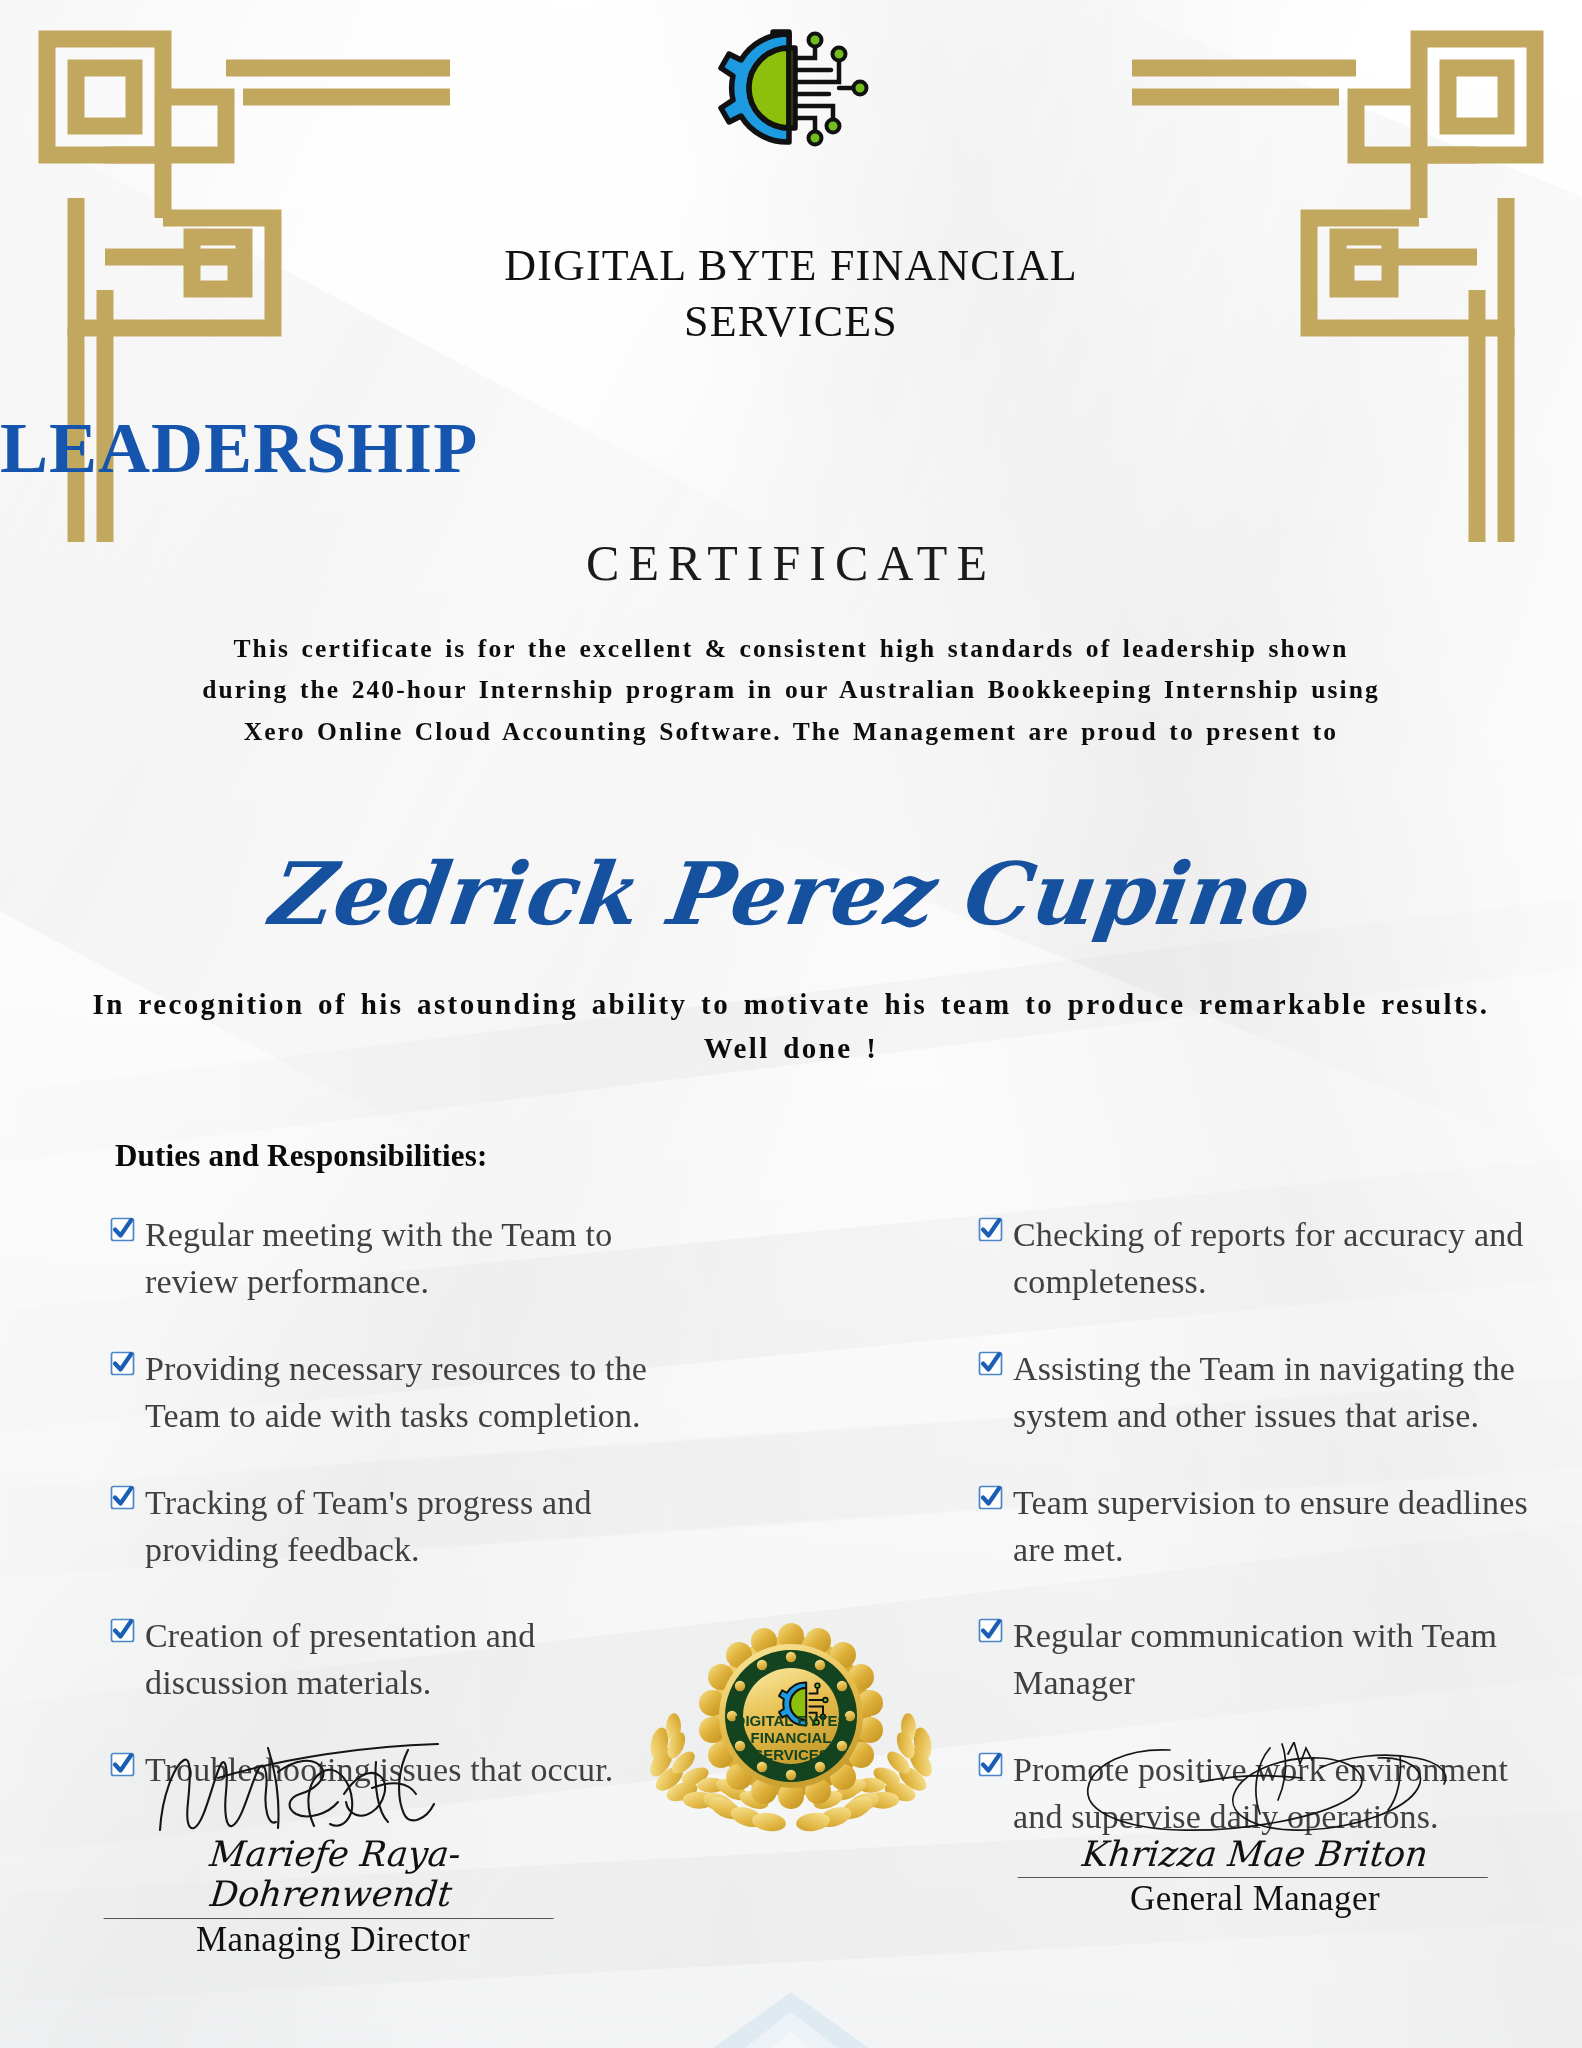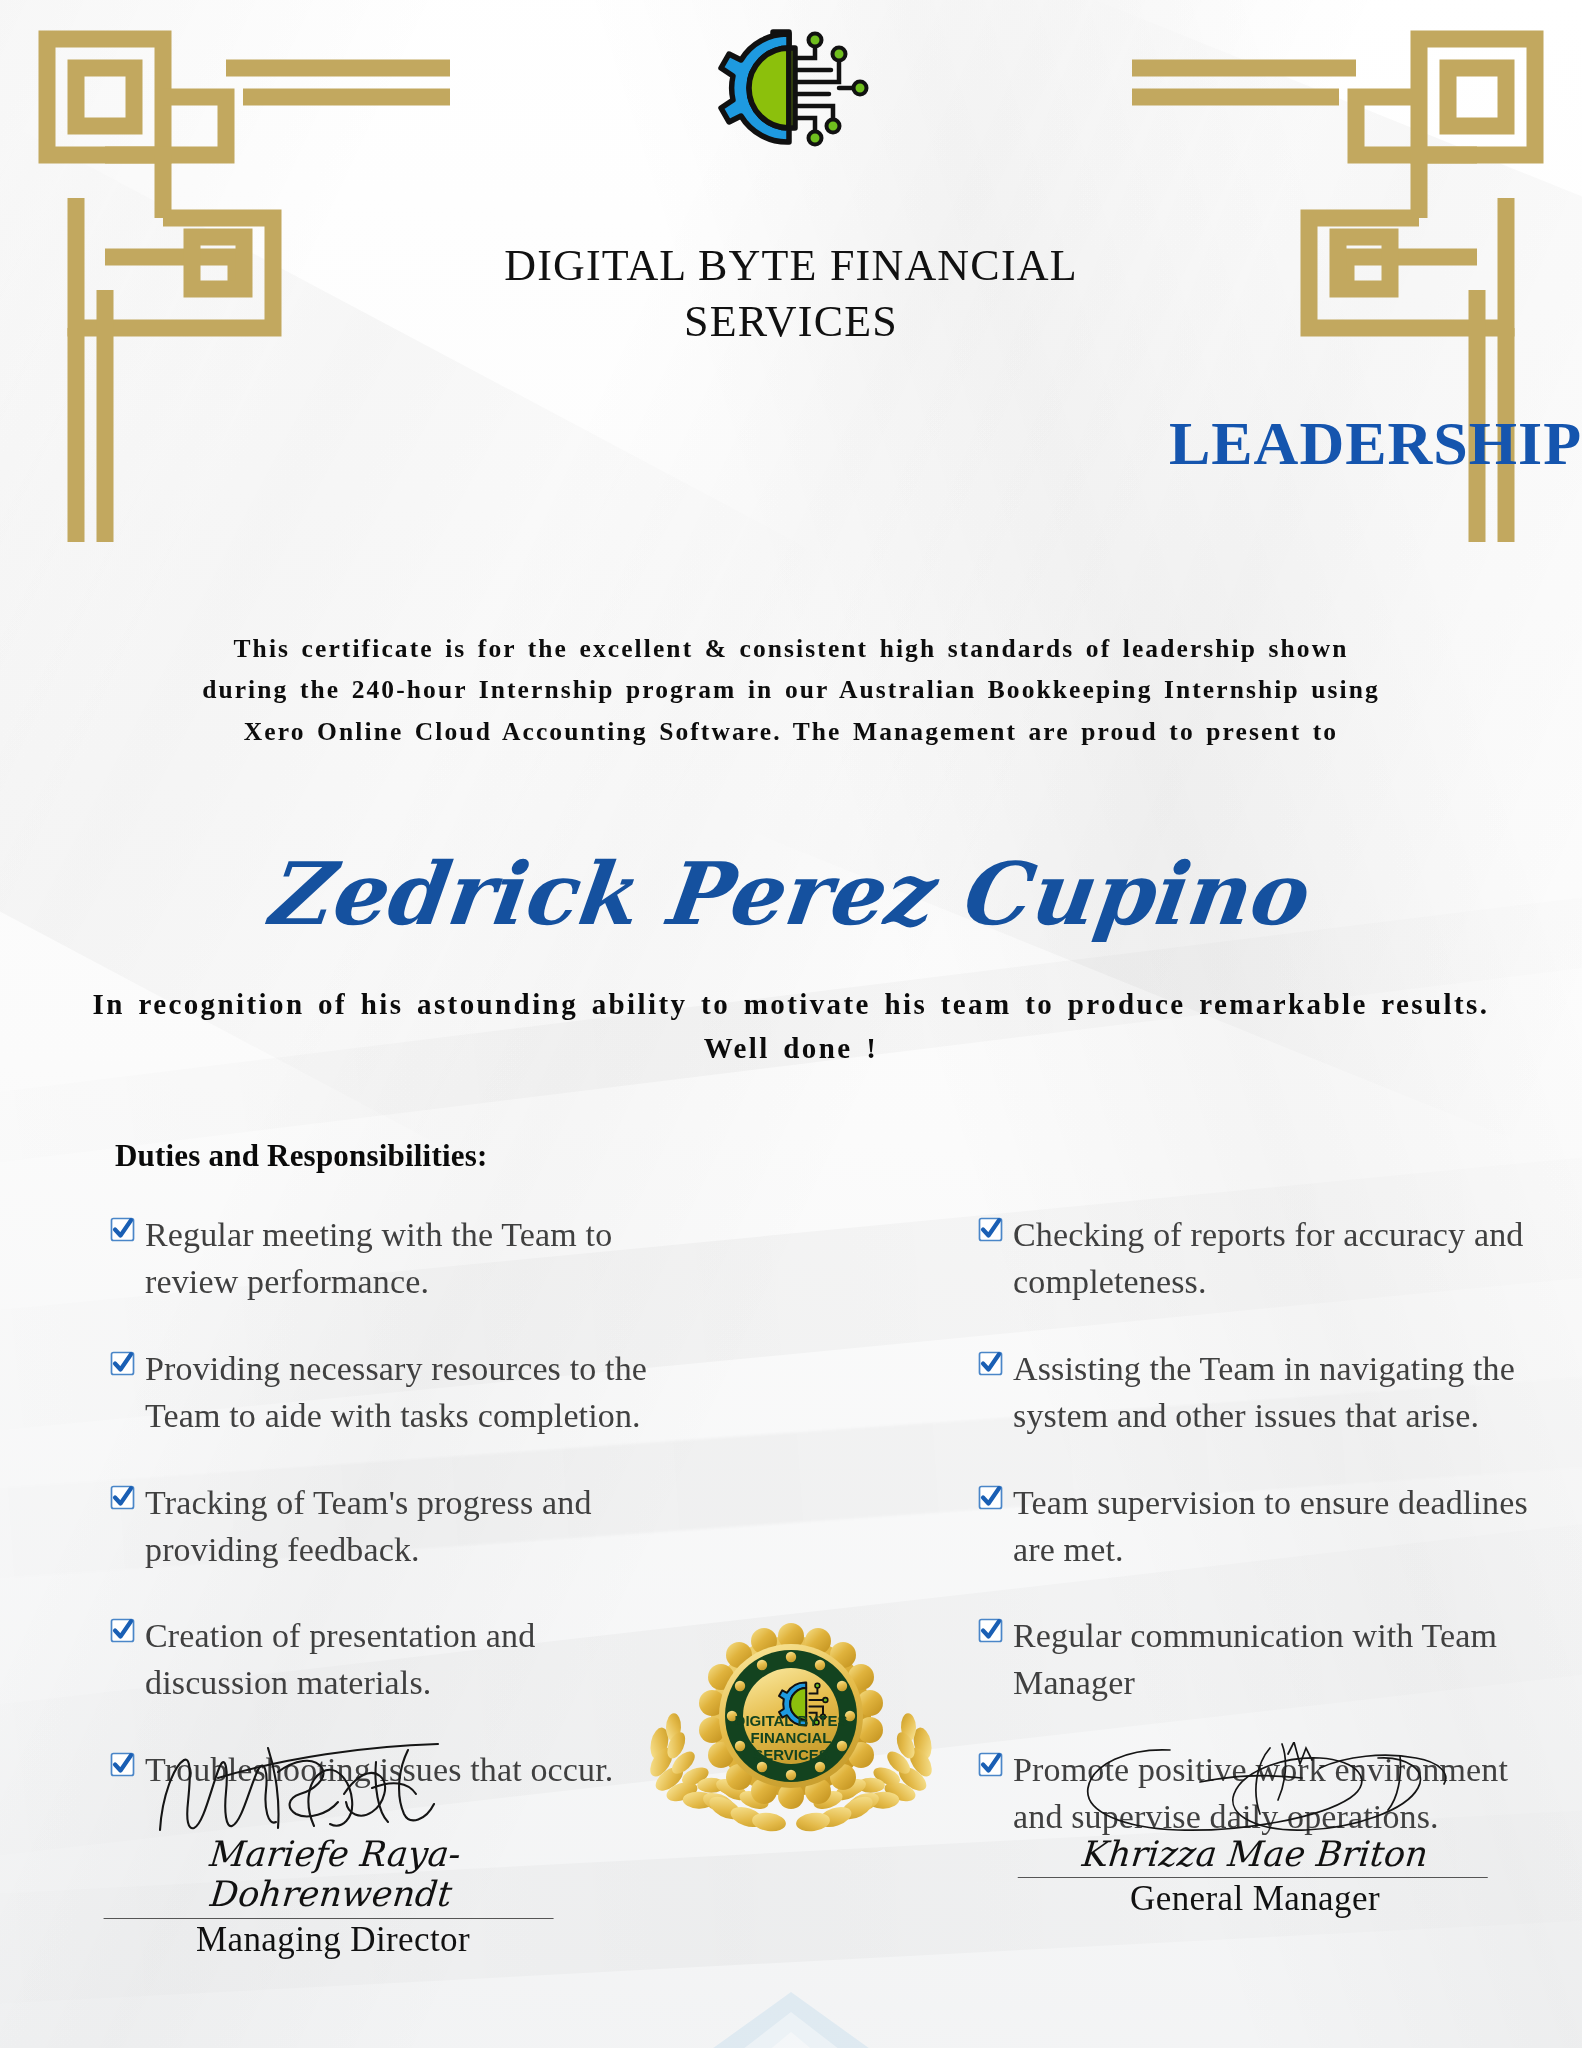--- a/index.html
+++ b/index.html
@@ -34,22 +34,22 @@
   .logo{ position:absolute; left:50%; top:18px; transform:translateX(-50%); width:160px; height:140px; z-index:4; }
   .logo svg{ width:100%; height:100%; display:block; }
 
   
   .org{
     position:absolute; left:0; right:0; top:238px; text-align:center; z-index:5;
     font-family:"Liberation Serif", serif; font-size:44px; letter-spacing:1.2px;
     color:#111; line-height:1.28;
   }
   .title{
-    position:absolute; left:0; right:0; top:412px; text-align:right; z-index:5;
-    font-family:"Liberation Serif", serif; font-weight:bold; font-size:62px;
+    position:absolute; left:0; right:0; top:412px; text-align:left; z-index:5;
+    font-family:"Liberation Serif", serif; font-weight:bold; font-size:72px;
     letter-spacing:1px; color:#1555ae; line-height:1;
   }
   .subtitle{
     position:absolute; left:0; right:0; top:538px; text-align:center; z-index:5;
     font-family:"Liberation Serif", serif; font-size:50px; letter-spacing:9px;
     color:#1b1b1b; line-height:1;
   }
   .body-text{
     position:absolute; left:186px; width:1210px; top:628px; text-align:center; z-index:5;
     font-family:"Liberation Serif", serif; font-weight:bold; font-size:25.5px;
@@ -196,20 +196,21 @@
       </g>
     </svg>
   </div>
 
   <div class="org">
     <div>DIGITAL BYTE FINANCIAL</div>
     <div>SERVICES</div>
   </div>
 
   <div class="title">LEADERSHIP</div>
+  <div class="subtitle">CERTIFICATE</div>
 
   <div class="body-text">This certificate is for the excellent &amp; consistent high standards of leadership shown during the 240-hour Internship program in our Australian Bookkeeping Internship using Xero Online Cloud Accounting Software. The Management are proud to present to</div>
 
   <div class="recipient">Zedrick Perez Cupino</div>
 
   <div class="recognition">In recognition of his astounding ability to motivate his team to produce remarkable results. Well done !</div>
 
   <div class="duties-head">Duties and Responsibilities:</div>
 
   <div class="cols">

